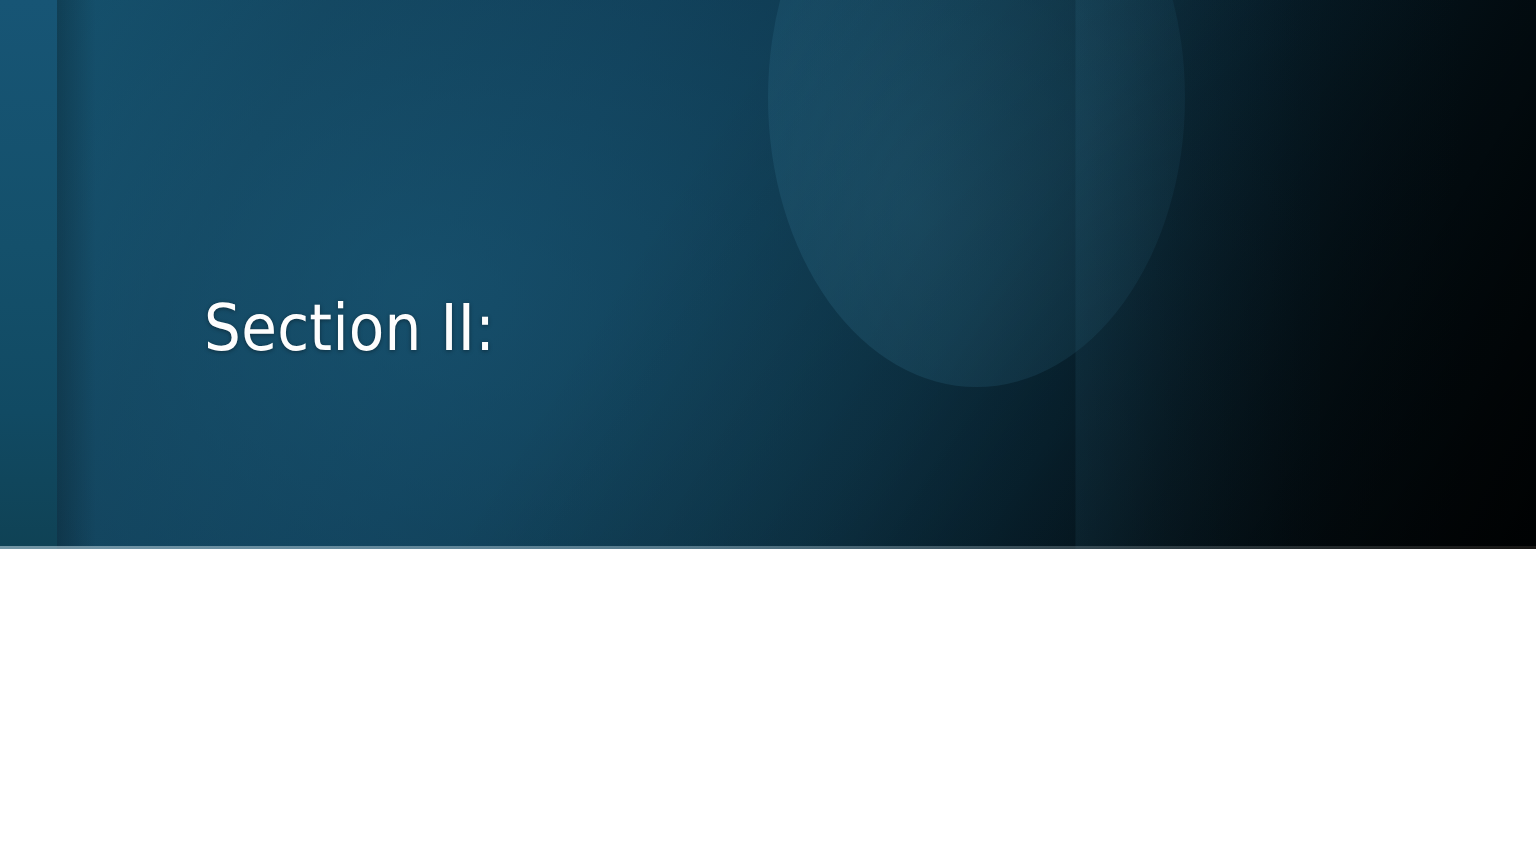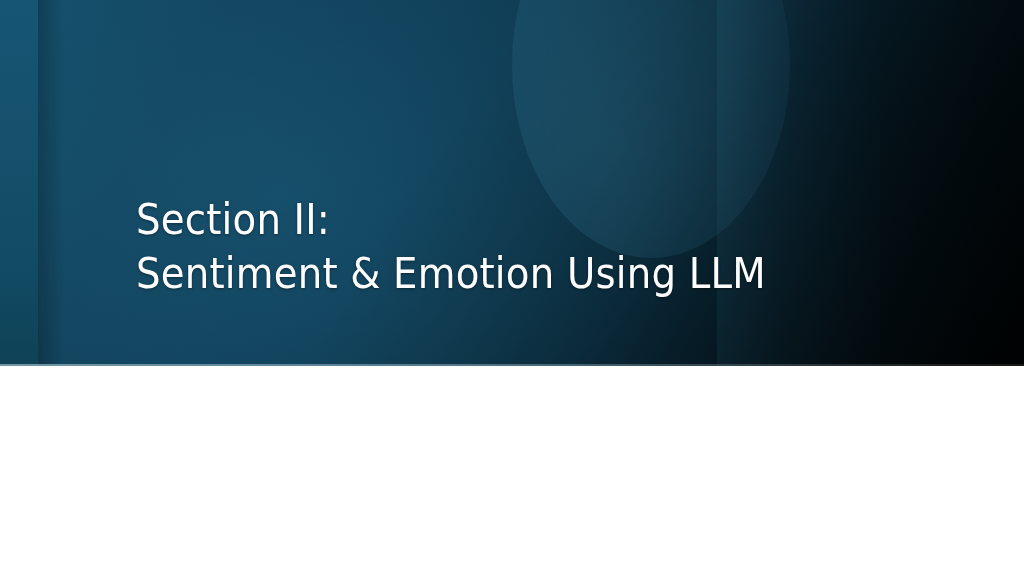--- a/index.html
+++ b/index.html
@@ -193,21 +193,20 @@
     <div class="bg-glow"></div>
     <div class="circle-main"></div>
     <div class="arc-right"></div>
     <div class="band-edge"></div>
     <div class="dark-diag"></div>
     <div class="left-strip"></div>
     <div class="strip-shade"></div>
 
     <div class="title-block">
       <div class="title-line">Section II:</div>
-      <div class="title-line">Sentiment &amp; Emotion Using LLM</div>
     </div>
 
     <div class="banner-edge"></div>
   </div>
 
   <div class="body-area"></div>
 
 </div>
 
 </body></html>

